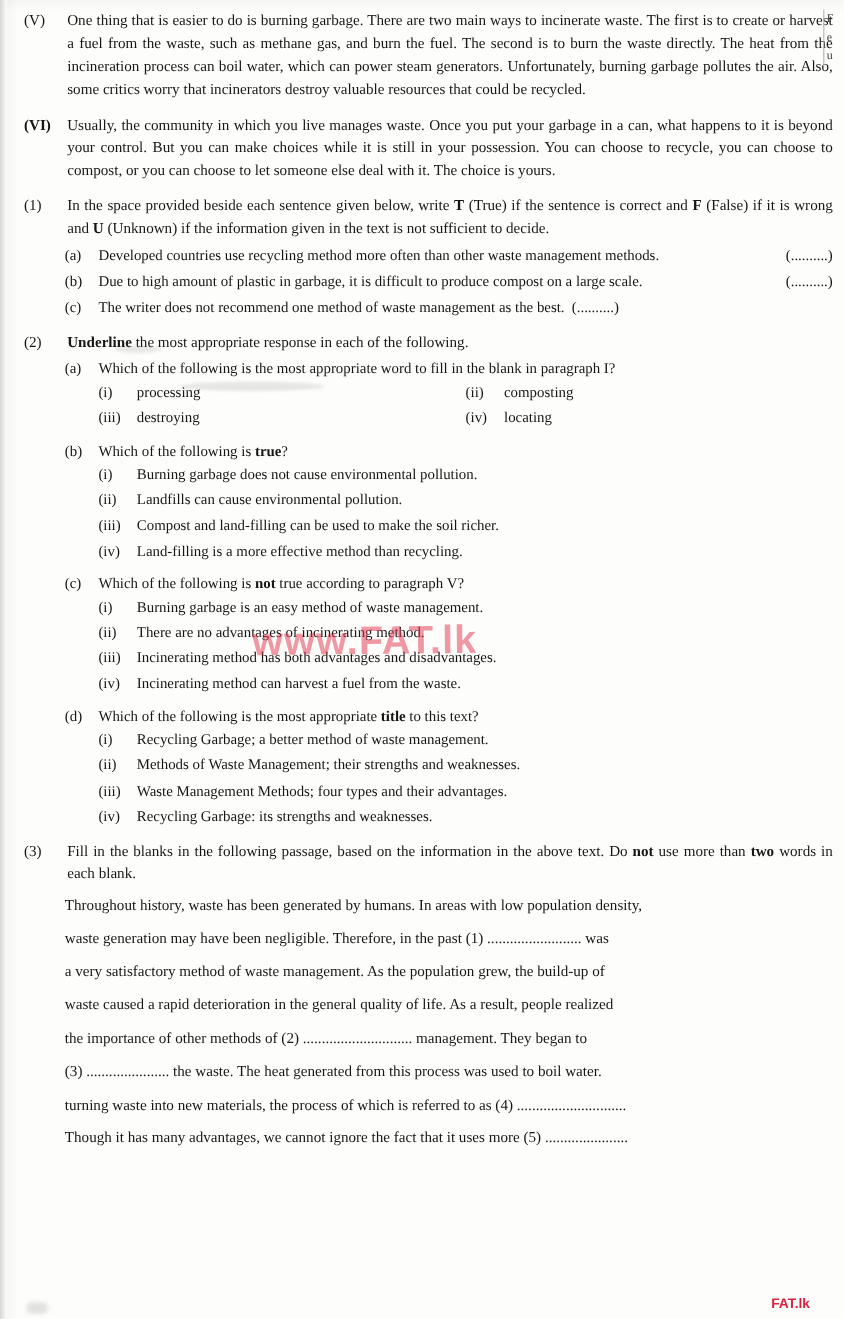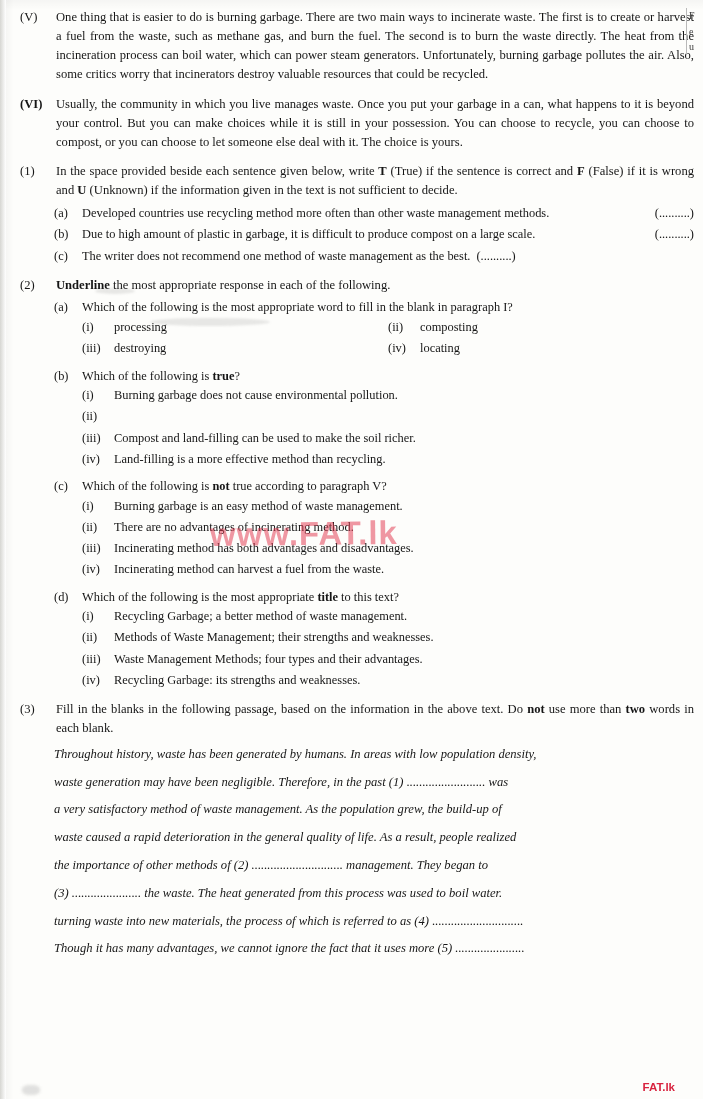--- a/index.html
+++ b/index.html
@@ -116,21 +116,20 @@
   .dots-right {
     white-space: nowrap;
   }
   b, .bold { font-weight: bold; }
   .tight { margin-bottom: 1px; }
   .passage {
     margin-left: 36px;
     font-size: 12.6px;
     line-height: 2.05;
     text-align: justify;
-    font-style: italic;
   }
   .passage p { margin: 0 0 2px 0; }
   
   .edge-col {
     position: absolute;
     right: 0;
     top: 8px;
     width: 14px;
     font-size: 10px;
     line-height: 1.55;
@@ -262,20 +261,21 @@
       <div class="sub tight">
         <div class="lbl">(b)</div>
         <div class="txt"><span>Which of the following is </span><b>true</b><span>?</span></div>
       </div>
       <div class="opt">
         <div class="lbl">(i)</div>
         <div>Burning garbage does not cause environmental pollution.</div>
       </div>
       <div class="opt">
         <div class="lbl">(ii)</div>
+        <div>Landfills can cause environmental pollution.</div>
       </div>
       <div class="opt">
         <div class="lbl">(iii)</div>
         <div>Compost and land-filling can be used to make the soil richer.</div>
       </div>
       <div class="opt" style="margin-bottom:8px;">
         <div class="lbl">(iv)</div>
         <div>Land-filling is a more effective method than recycling.</div>
       </div>
 

